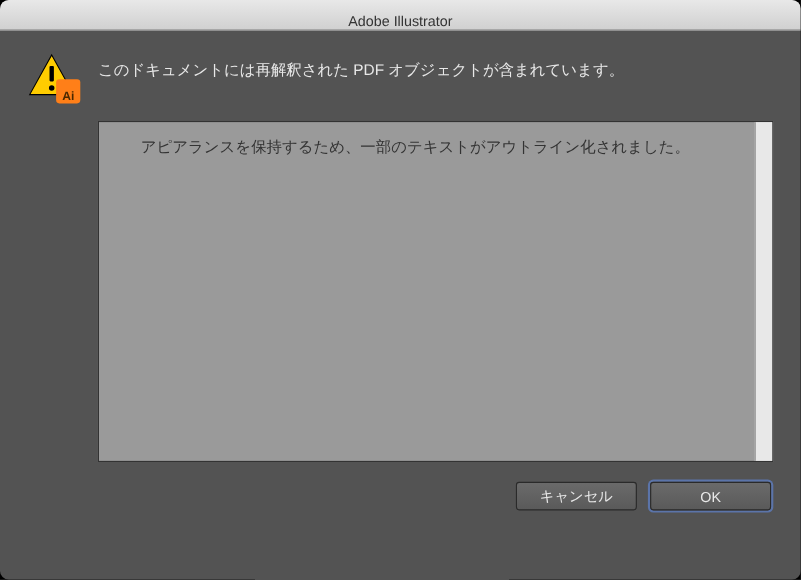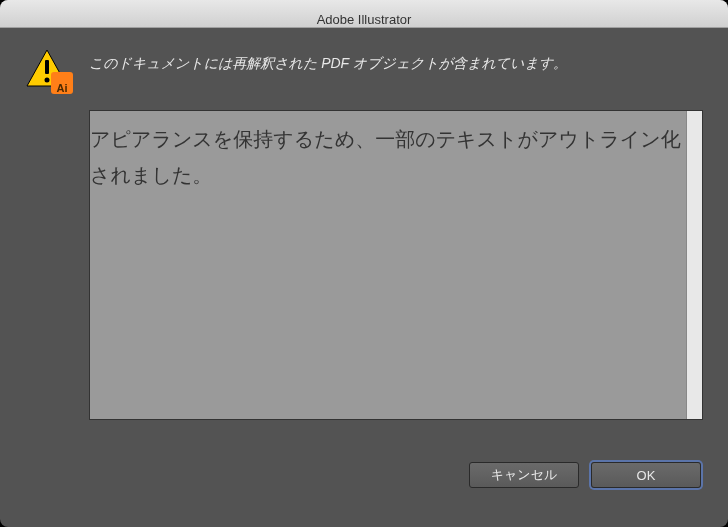--- a/index.html
+++ b/index.html
@@ -79,39 +79,39 @@
       font-weight: bold;
       color: #4a2800;
       font-family: Arial, sans-serif;
     }
     
     .message-text {
       color: #e8e8e8;
       font-size: 14px;
       line-height: 1.7;
       padding-top: 4px;
-      font-style: italic;
     }
     
     .detail-box {
       margin-left: 64px;
       background: #9a9a9a;
       border: 1px solid #333;
       height: 310px;
       position: relative;
       display: flex;
     }
     
     .detail-content {
       flex: 1;
-      padding: 10px 0;
+      padding: 10px 14px;
       color: #333;
-      font-size: 20px;
+      font-size: 14px;
       line-height: 1.8;
       overflow-y: auto;
+      margin-left: 24px;
     }
     
     .detail-scrollbar {
       width: 16px;
       background: #e8e8e8;
       border-left: 1px solid #888;
     }
     
     .button-row {
       display: flex;
@@ -127,21 +127,20 @@
       background: linear-gradient(to bottom, #6a6a6a, #5a5a5a);
       border: 1px solid #2a2a2a;
       border-radius: 3px;
       color: #e8e8e8;
       font-size: 13px;
       cursor: pointer;
       display: flex;
       align-items: center;
       justify-content: center;
       font-family: inherit;
-      margin-top: 24px;
     }
     
     .btn-primary {
       box-shadow: 0 0 0 2px rgba(100,150,255,0.5);
     }
   </style>
 </head>
 <body>
 
 <div class="dialog-window">

